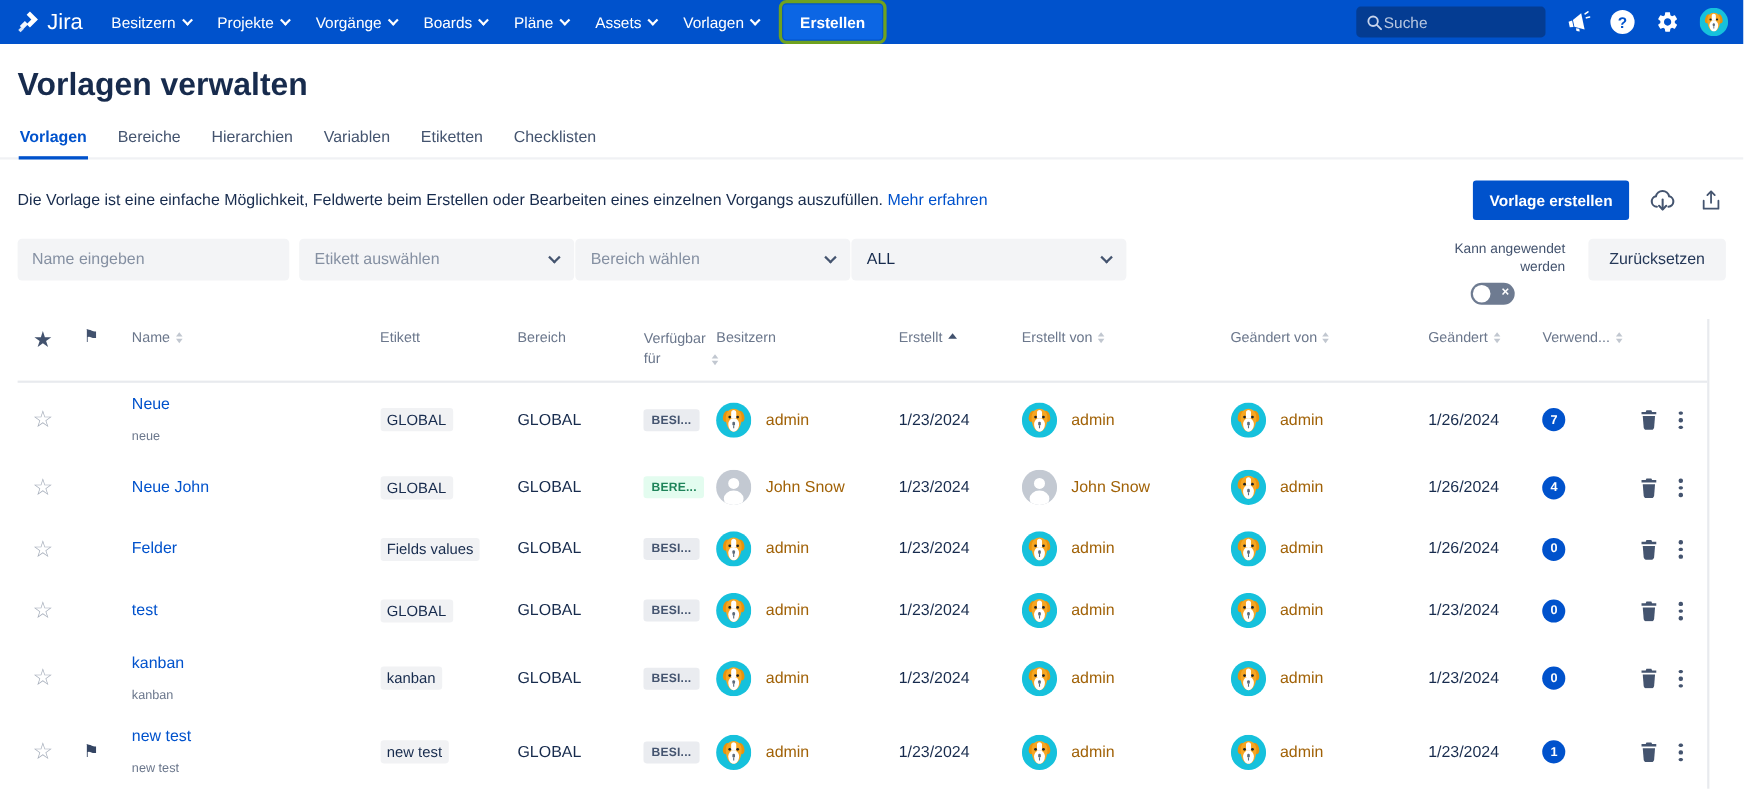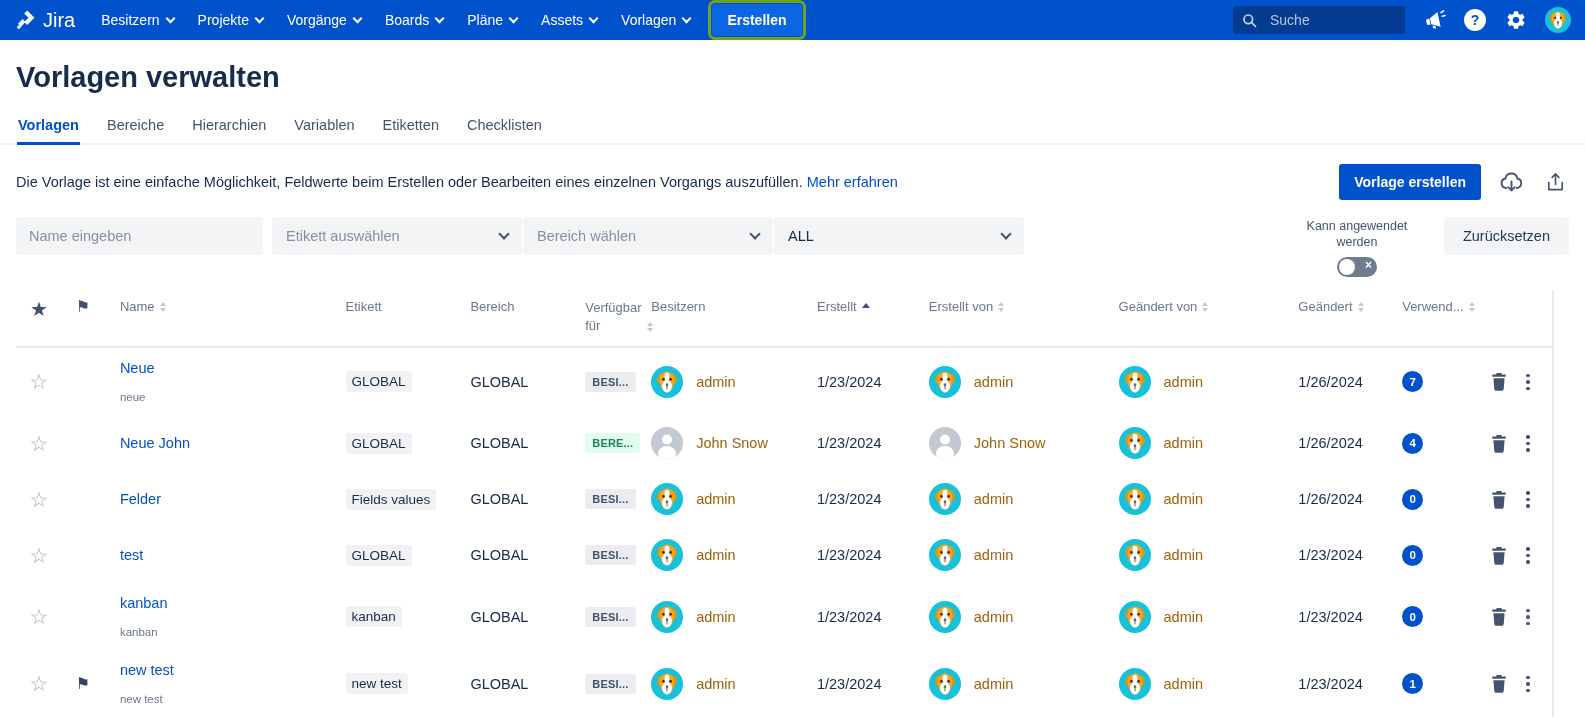--- a/index.html
+++ b/index.html
@@ -15,21 +15,21 @@
   .nav-item{display:flex;align-items:center;gap:7px;color:#fff;font-size:14px;font-weight:500;
     padding:6px 12px;cursor:pointer;border-radius:3px}
   .chev{width:7px;height:7px;border-right:2px solid #fff;border-bottom:2px solid #fff;
     transform:rotate(45deg);margin-top:-4px}
   .chev.dark{border-color:#44546F;width:8px;height:8px}
   .create-btn{margin-left:10px;background:#0C66E4;color:#fff;border:none;font-family:inherit;
     font-size:14px;font-weight:700;padding:8px 15px;border-radius:3px;cursor:pointer;
     outline:3px solid #6FA21F;outline-offset:1px}
   .nav-right{margin-left:auto;display:flex;align-items:center;gap:17px}
   .search-box{width:172px;height:28px;background:rgba(9,30,66,.42);border-radius:4px;
-    display:flex;align-items:center;gap:13px;padding:0 9px}
+    display:flex;align-items:center;gap:1px;padding:0 9px}
   .search-box input{flex:1;background:transparent;border:none;outline:none;color:#fff;
     font-size:14px;font-family:inherit;min-width:0}
   .search-box input::placeholder{color:#B8C7E0}
   .nav-ico{width:24px;height:24px;display:flex;align-items:center;justify-content:center;cursor:pointer}
   .q-circle{width:22px;height:22px;border-radius:50%;background:#fff;color:#0052CC;
     font-weight:700;font-size:14px;display:flex;align-items:center;justify-content:center}
   .av{width:32px;height:32px;display:block}
   .av-nav{width:26px;height:26px;display:block;cursor:pointer}
 
   
@@ -52,21 +52,21 @@
   
   .filters{display:flex;align-items:flex-start;gap:9px;padding:4px 16px 0}
   .f-input,.f-select{height:38px;background:#F3F4F6;border-radius:4px;border:none;
     font-size:14.5px;font-family:inherit}
   .f-input{width:247px;padding:0 13px;color:#172B4D;outline:none}
   .f-input::placeholder{color:#8590A2}
   .f-select{width:250px;display:flex;align-items:center;justify-content:space-between;
     padding:0 14px;cursor:pointer}
   .f-select-value{color:#172B4D}
   .f-select.muted .f-select-value{color:#8590A2}
-  .toggle-block{margin-left:auto;width:132px;text-align:center}
+  .toggle-block{margin-left:auto;width:132px;text-align:right}
   .toggle-label{font-size:12.5px;color:#44546F;line-height:1.25;padding-top:2px}
   .toggle{margin:7px auto 0;width:40px;height:20px;background:#6E7B91;border-radius:10px;
     position:relative;cursor:pointer}
   .toggle .knob{position:absolute;left:2px;top:2px;width:16px;height:16px;border-radius:50%;background:#fff}
   .toggle .tx{position:absolute;right:5px;top:1px;color:#fff;font-size:12px;font-weight:700}
   .reset-btn{margin-left:12px;height:38px;background:#F3F4F6;border:none;border-radius:4px;
     font-family:inherit;font-size:14.5px;font-weight:500;color:#253858;padding:0 19px;cursor:pointer}
 
   
   .table{margin:13px 0 0 16px;width:1538px;border-right:2px solid #E8EAEE}

